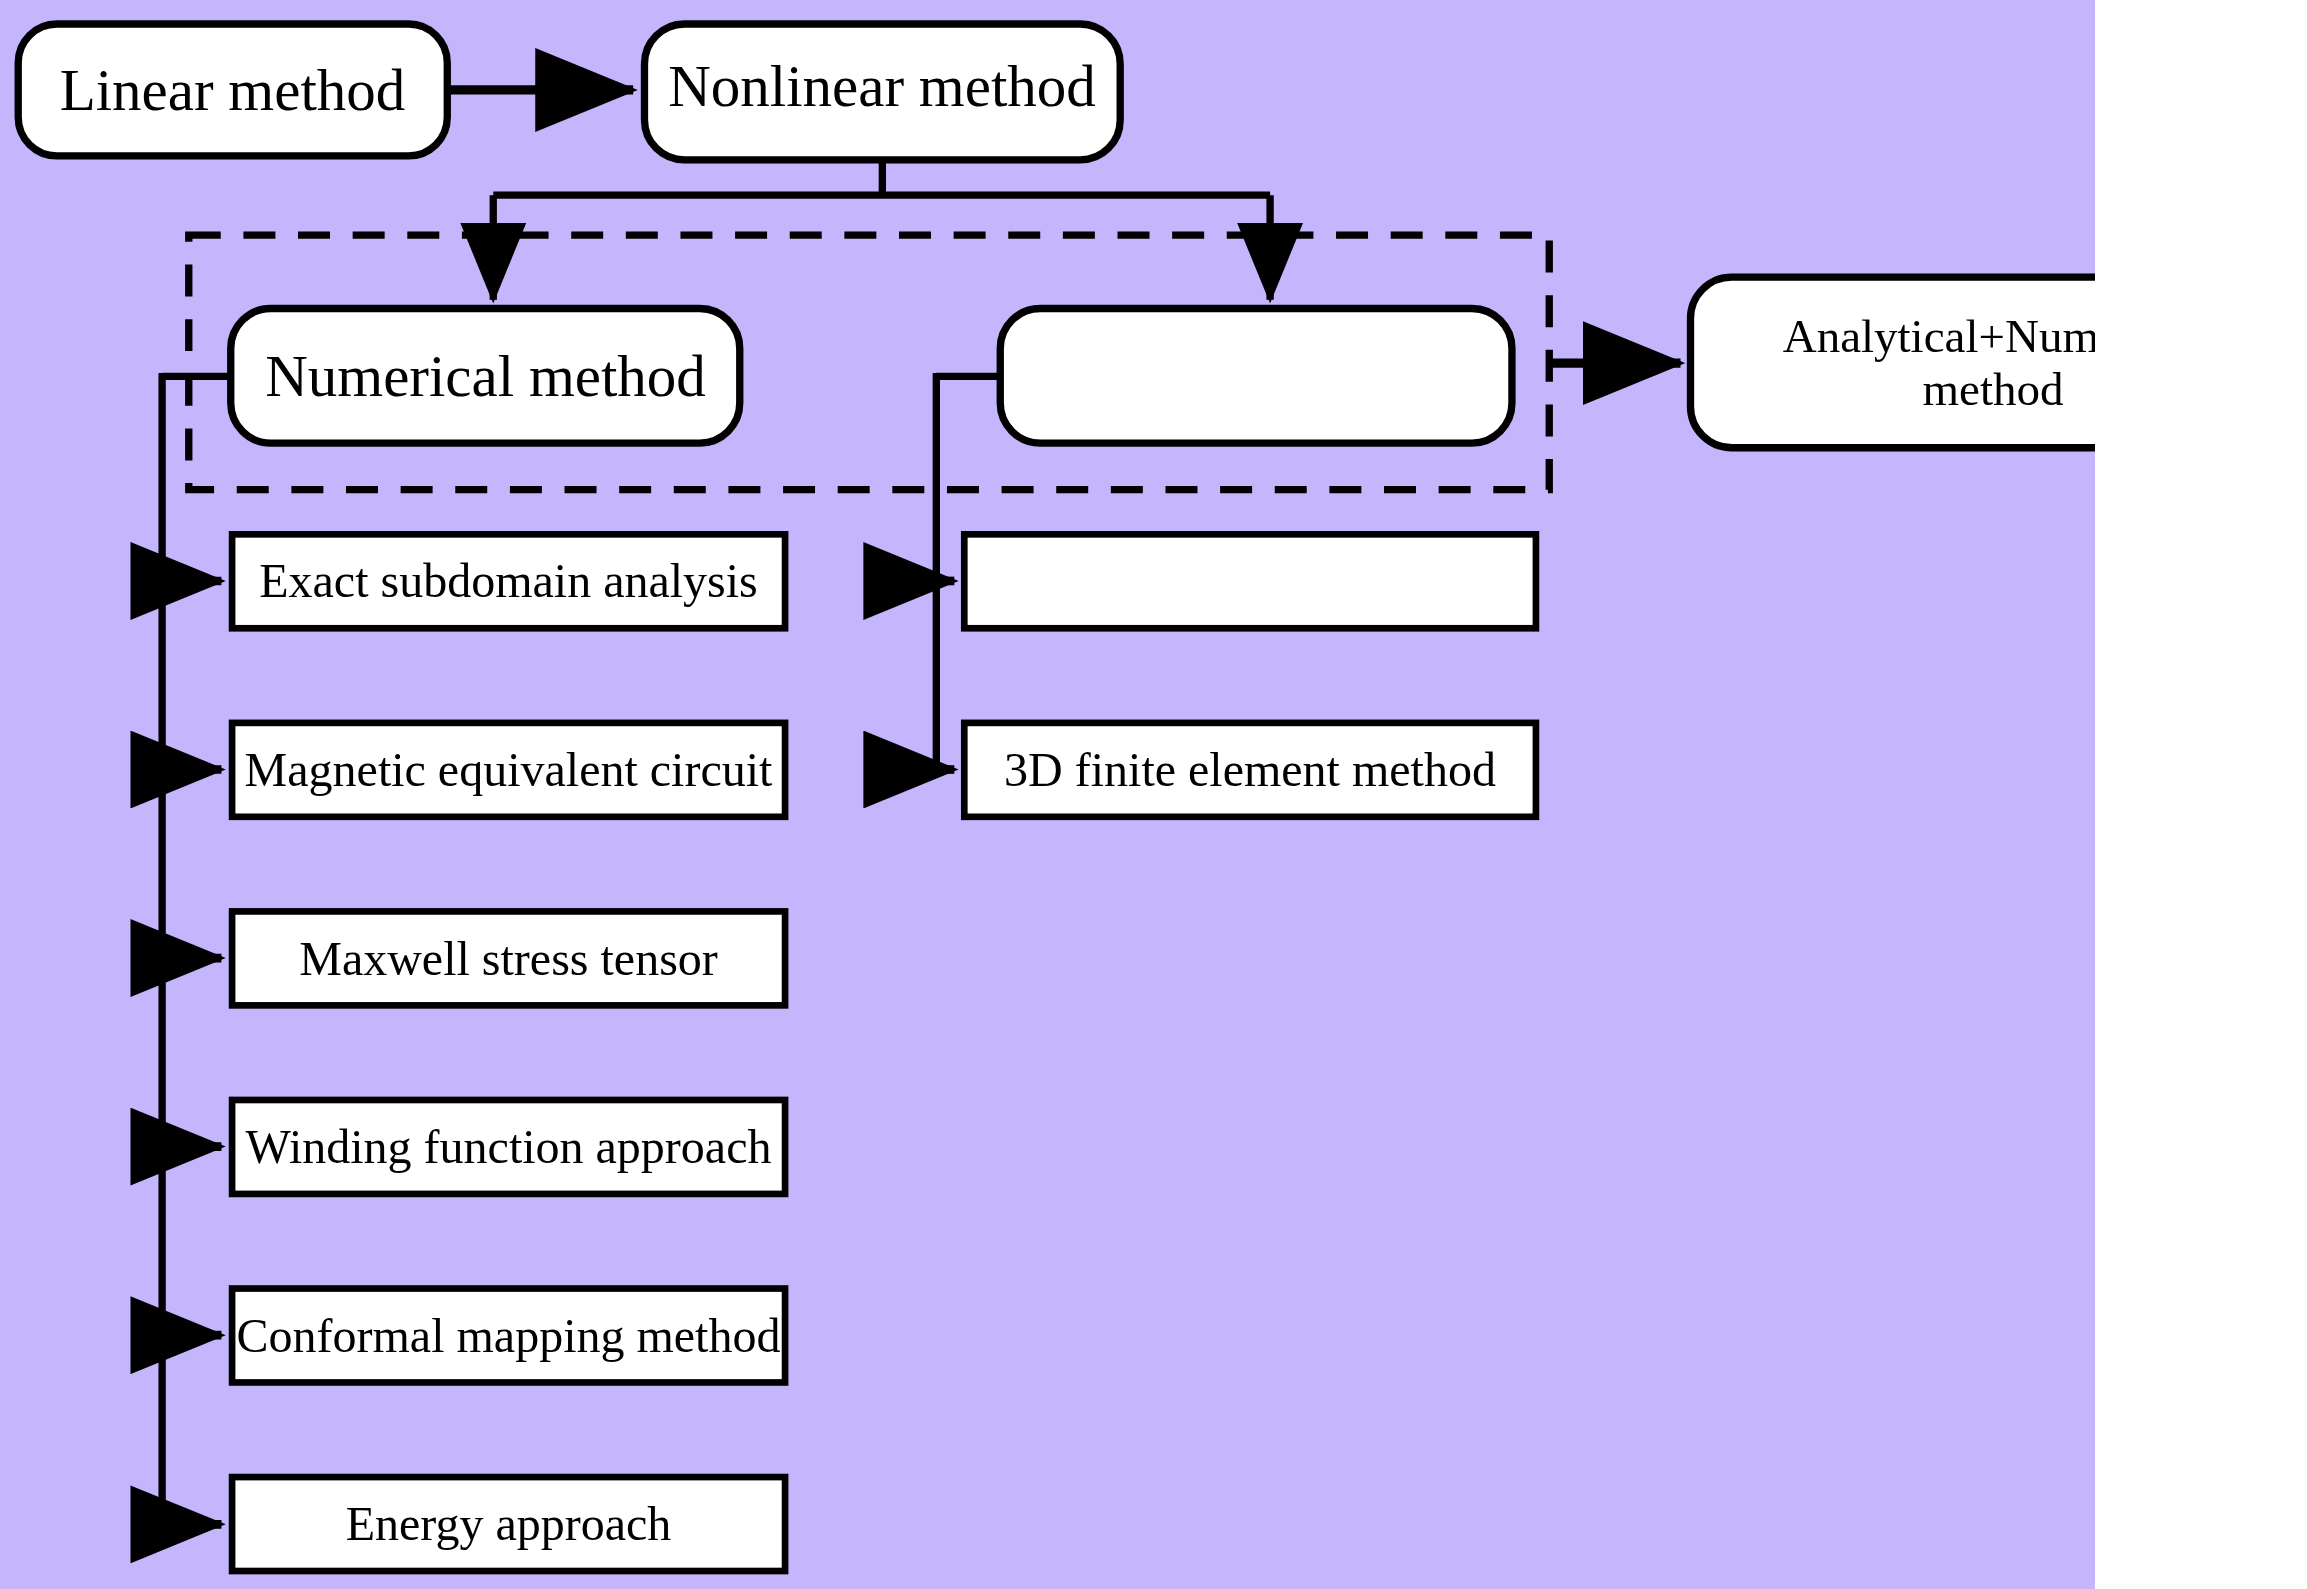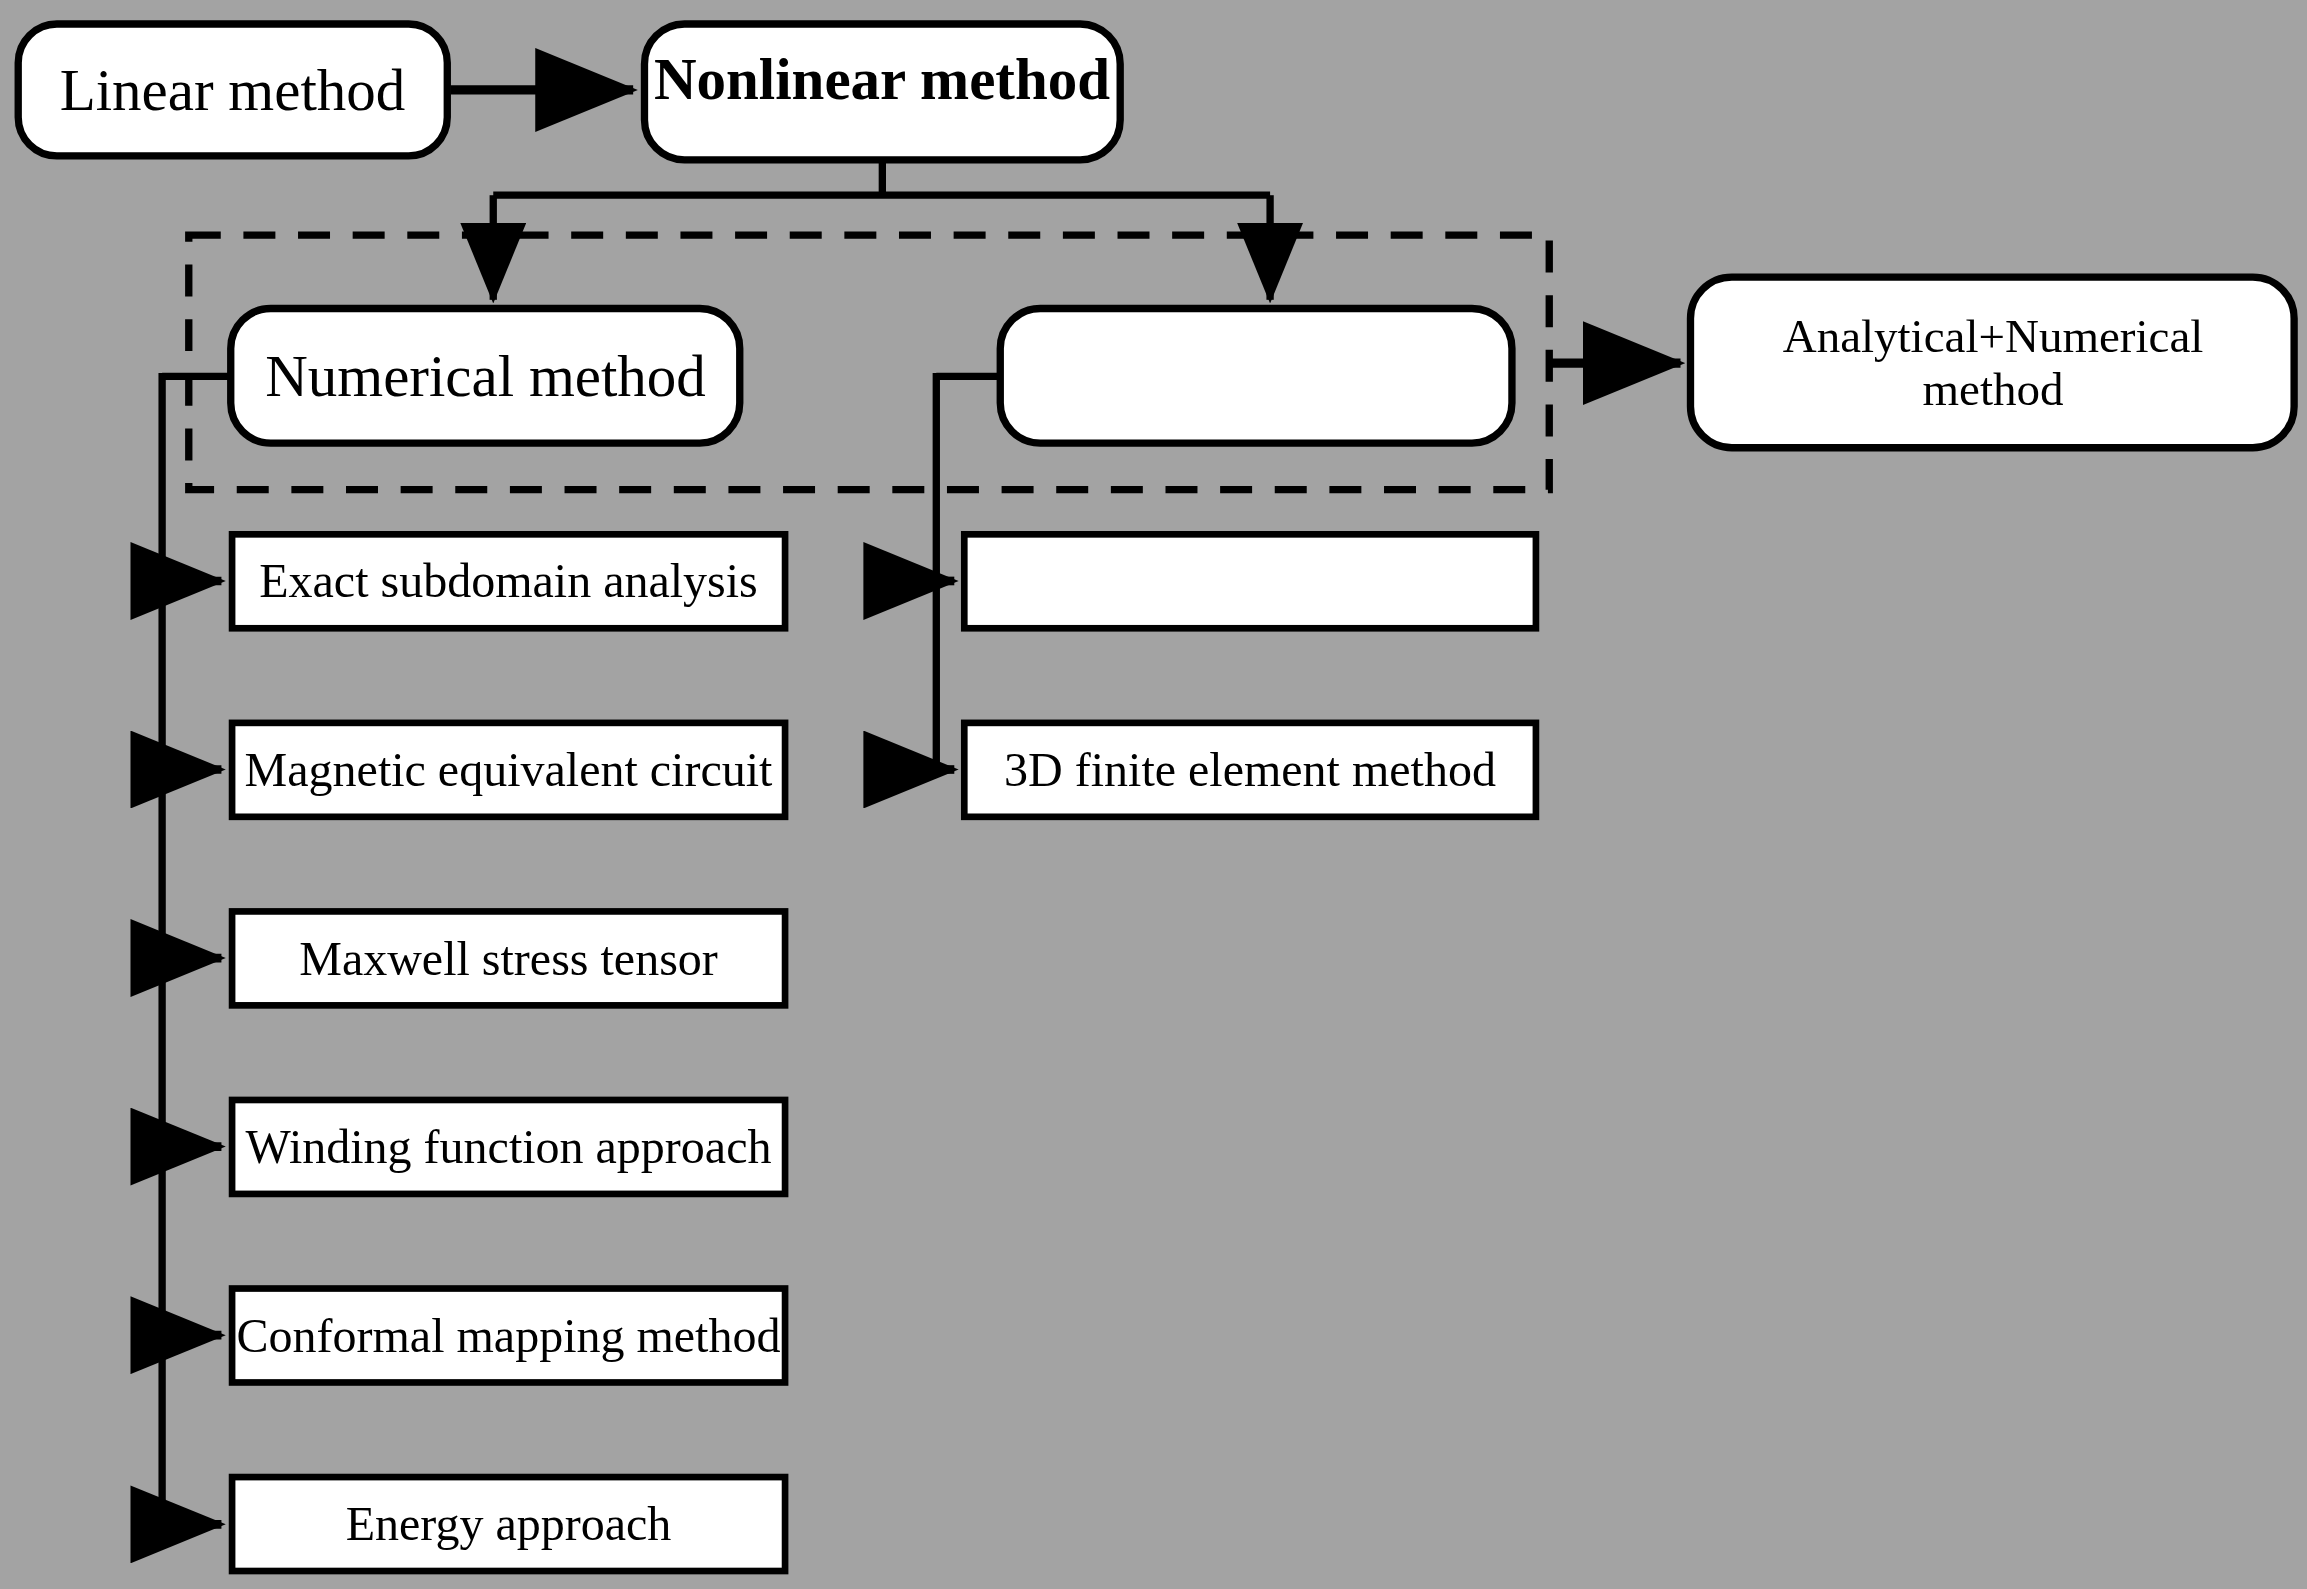--- a/index.html
+++ b/index.html
@@ -6,23 +6,23 @@
   html, body {
     margin: 0;
     padding: 0;
     background: #ffffff;
   }
   body {
     font-family: "Liberation Serif", "DejaVu Serif", serif;
   }
   #canvas {
     position: relative;
-    width: 2307px;
+    width: 2095px;
     height: 1589px;
-    background: #a3a3a3;
+    background: #c4b5fd;
     overflow: hidden;
   }
   #diagram-svg {
     position: absolute;
     left: 0;
     top: 0;
     width: 2307px;
     height: 1589px;
   }
   .node-label {
@@ -99,21 +99,21 @@
 
     <line x1="1405" y1="565" x2="1501" y2="565" stroke="#000000" stroke-width="11"></line>
     <line x1="1405" y1="560" x2="1405" y2="1160" stroke="#000000" stroke-width="11"></line>
 
     <line x1="1405" y1="872" x2="1432" y2="872" stroke="#000000" stroke-width="13" marker-end="url(#arrowhead)"></line>
     <line x1="1405" y1="1155" x2="1432" y2="1155" stroke="#000000" stroke-width="13" marker-end="url(#arrowhead)"></line>
   </svg>
 
   <div class="node-label lbl-top" style="left:18px; top:24px; width:429px; height:132px;">Linear method</div>
 
-  <div class="node-label lbl-top" style="left:644px; top:11px; width:476px; height:136px;font-weight:bold;">Nonlinear method</div>
+  <div class="node-label lbl-top" style="left:644px; top:18px; width:476px; height:136px;">Nonlinear method</div>
 
   <div class="node-label lbl-mid" style="left:231px; top:309px; width:509px; height:135px;">Numerical method</div>
 
 
   <div class="node-label lbl-combo" style="left:1691px; top:277px; width:604px; height:171px;">Analytical+Numerical
 method</div>
 
   <div class="node-label lbl-leaf" style="left:232px; top:534px; width:553px; height:94px;">Exact subdomain analysis</div>
   <div class="node-label lbl-leaf" style="left:232px; top:723px; width:553px; height:94px;">Magnetic equivalent circuit</div>
   <div class="node-label lbl-leaf" style="left:232px; top:912px; width:553px; height:94px;">Maxwell stress tensor</div>

